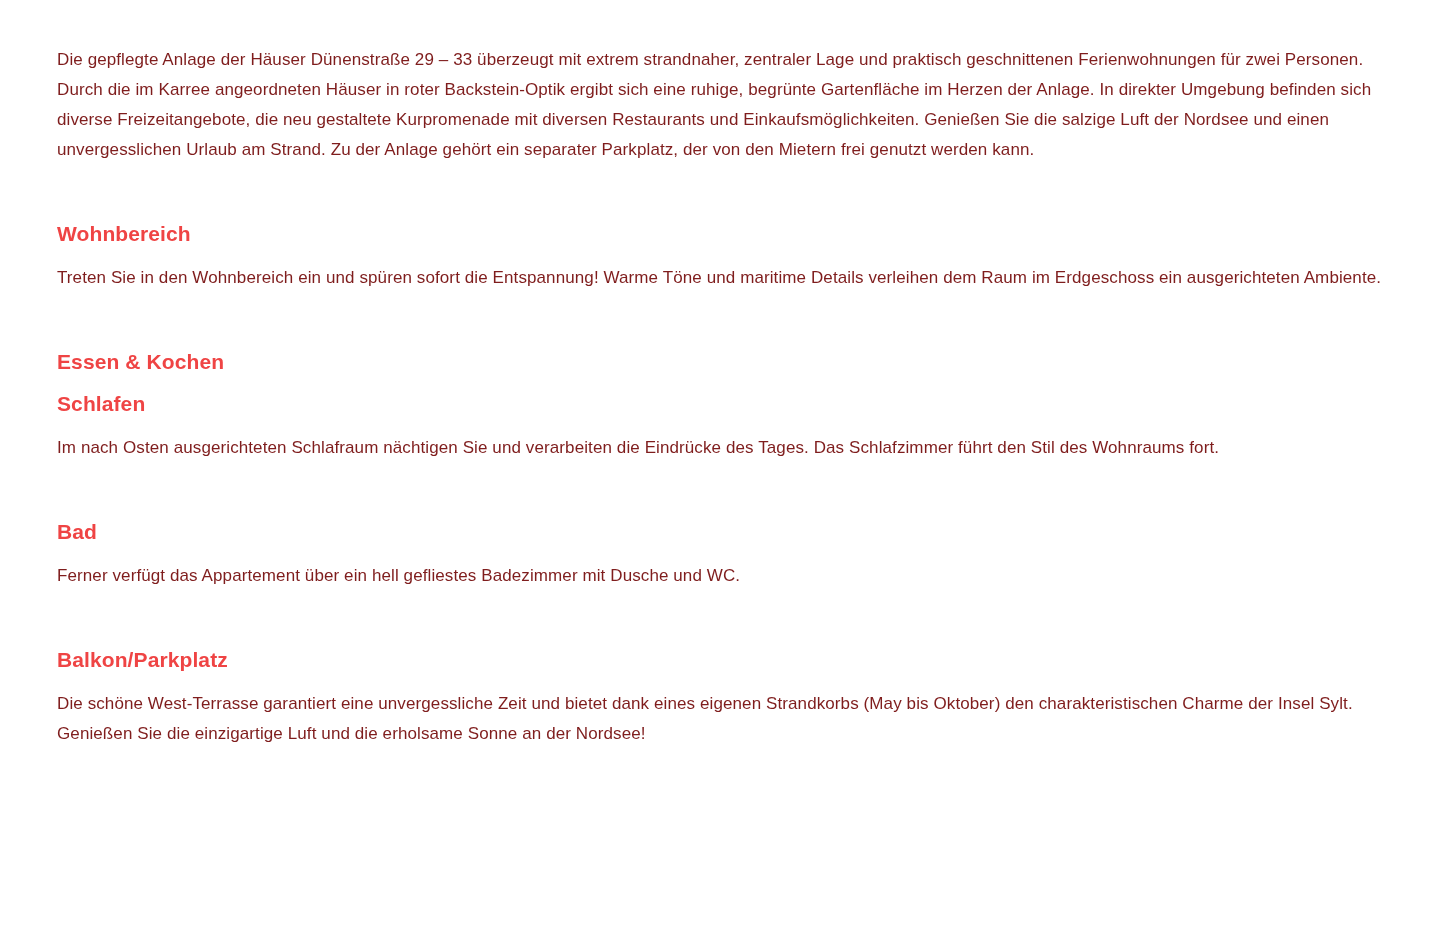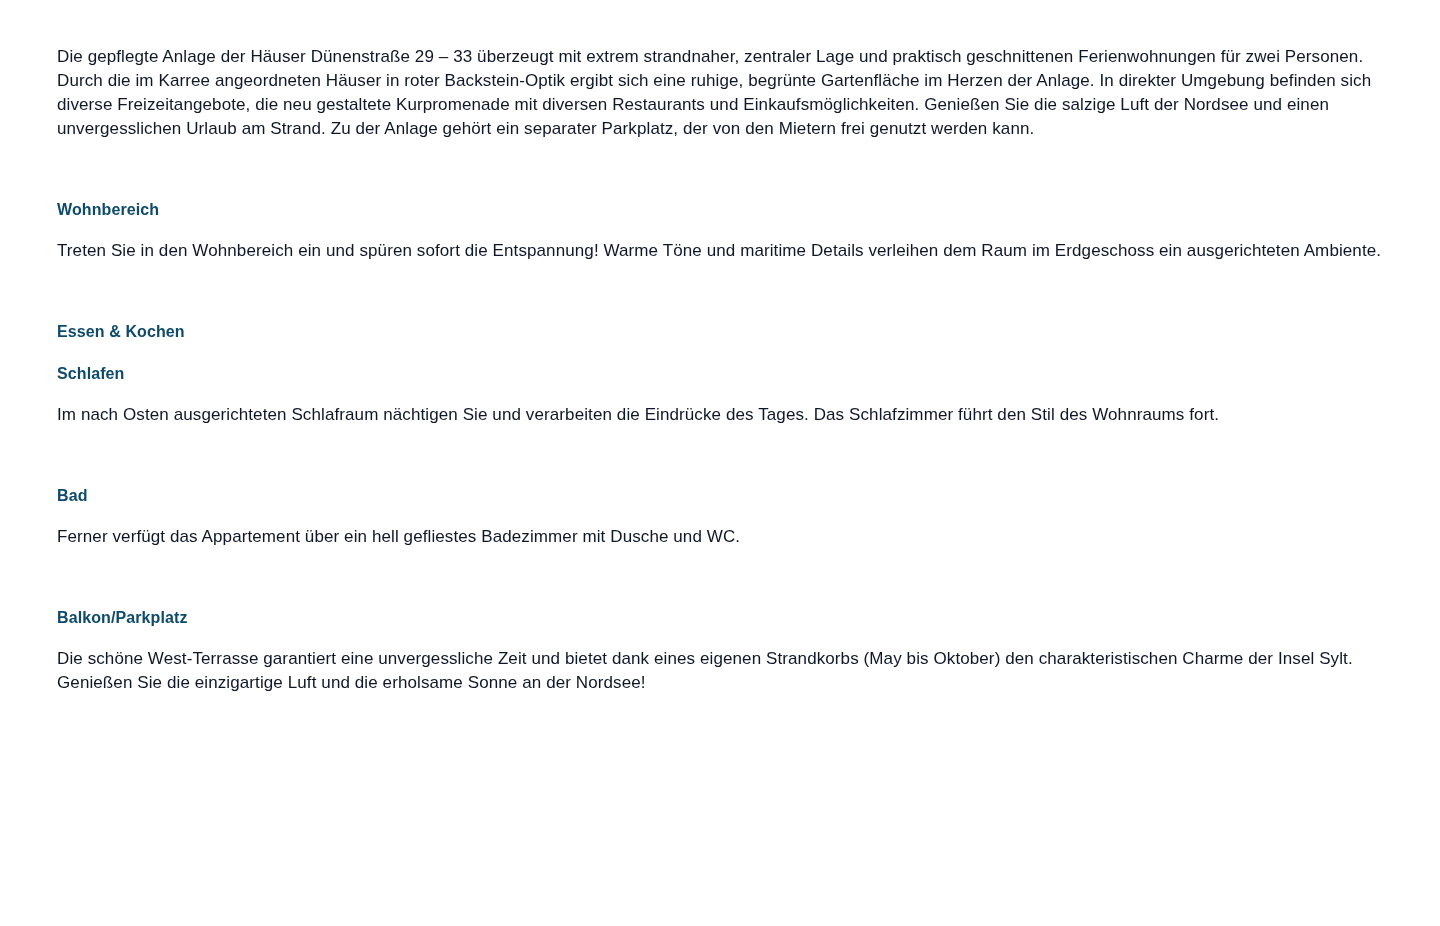--- a/index.html
+++ b/index.html
@@ -14,32 +14,32 @@
     color: #1c1c1c;
   }
   .doc {
     width: 1440px;
     height: 926px;
     padding: 45px 55px 0 57px;
     background: #ffffff;
   }
   .para {
     font-size: 17px;
-    line-height: 24px;
+    line-height: 30px;
     font-weight: 400;
-    color: #0f172a;
+    color: #7f1d1d;
     margin-bottom: 56px;
     max-width: 1330px;
     letter-spacing: 0.1px;
   }
   .heading {
-    font-size: 16px;
+    font-size: 21px;
     line-height: 26px;
     font-weight: 700;
-    color: #0c4a6e;
+    color: #ef4444;
     margin-bottom: 16px;
     letter-spacing: 0.1px;
   }
 </style>
 </head>
 <body>
 
 <main class="doc">
 
   <p class="para">Die gepflegte Anlage der Häuser Dünenstraße 29 – 33 überzeugt mit extrem strandnaher, zentraler Lage und praktisch geschnittenen Ferienwohnungen für zwei Personen. Durch die im Karree angeordneten Häuser in roter Backstein-Optik ergibt sich eine ruhige, begrünte Gartenfläche im Herzen der Anlage. In direkter Umgebung befinden sich diverse Freizeitangebote, die neu gestaltete Kurpromenade mit diversen Restaurants und Einkaufsmöglichkeiten. Genießen Sie die salzige Luft der Nordsee und einen unvergesslichen Urlaub am Strand. Zu der Anlage gehört ein separater Parkplatz, der von den Mietern frei genutzt werden kann.</p>

